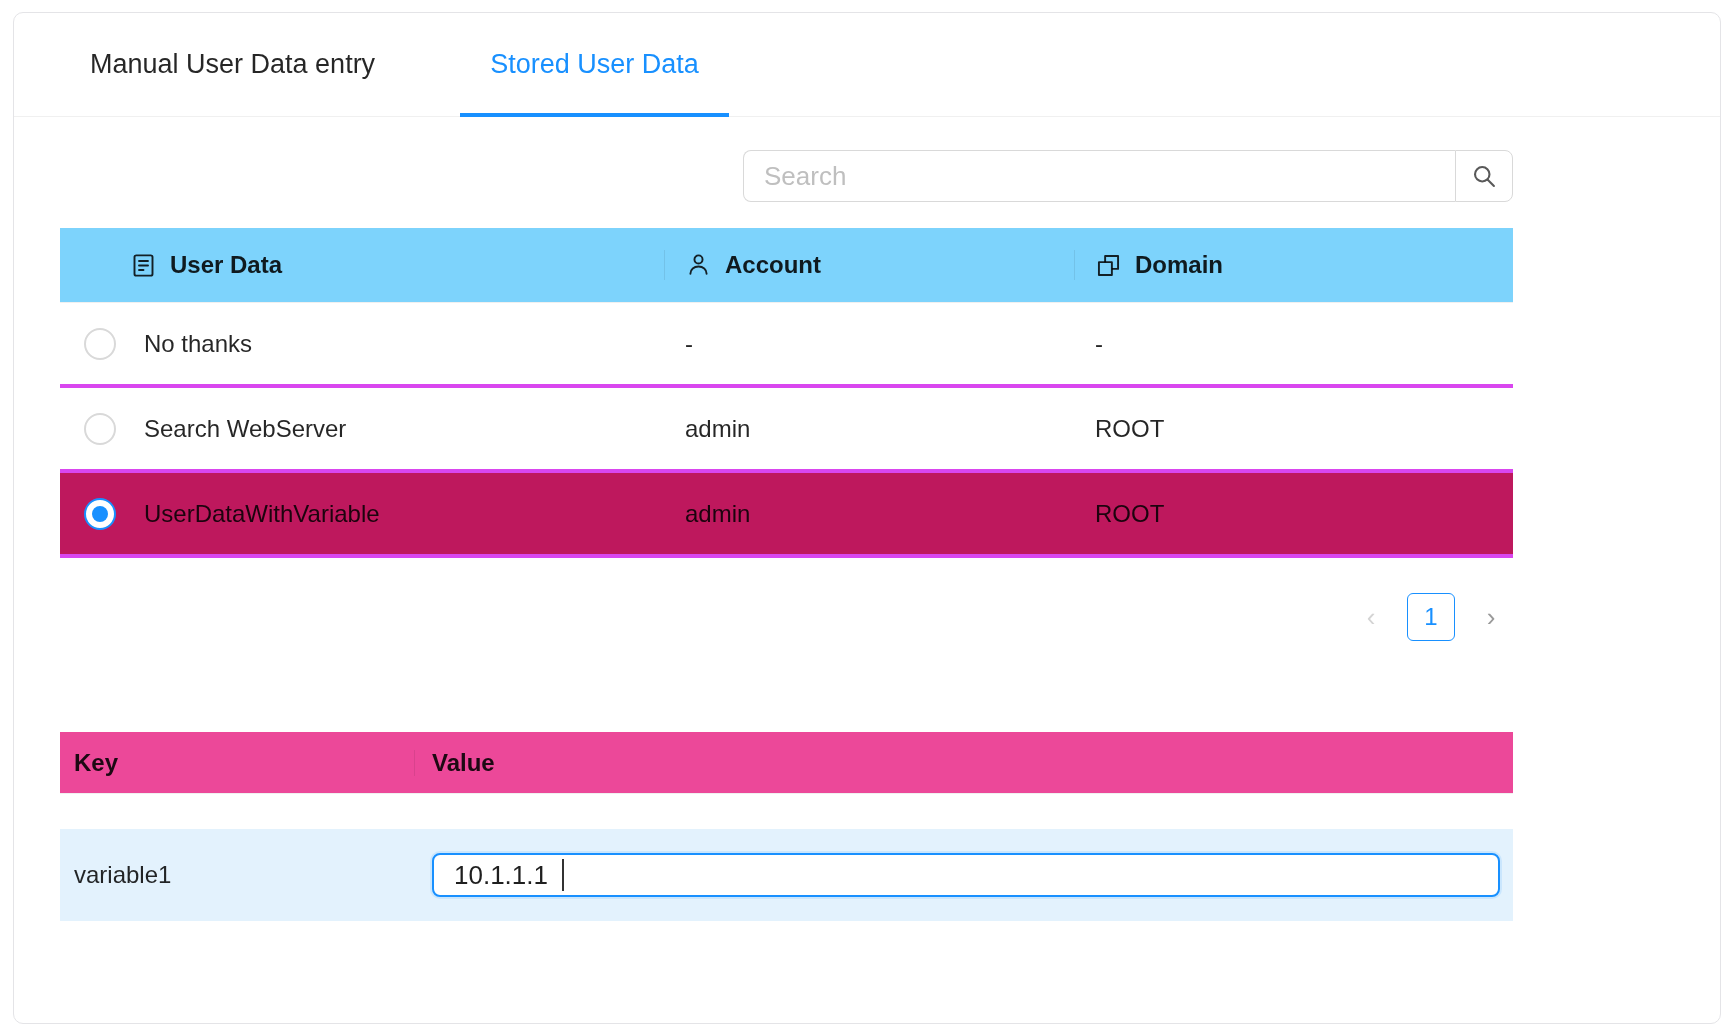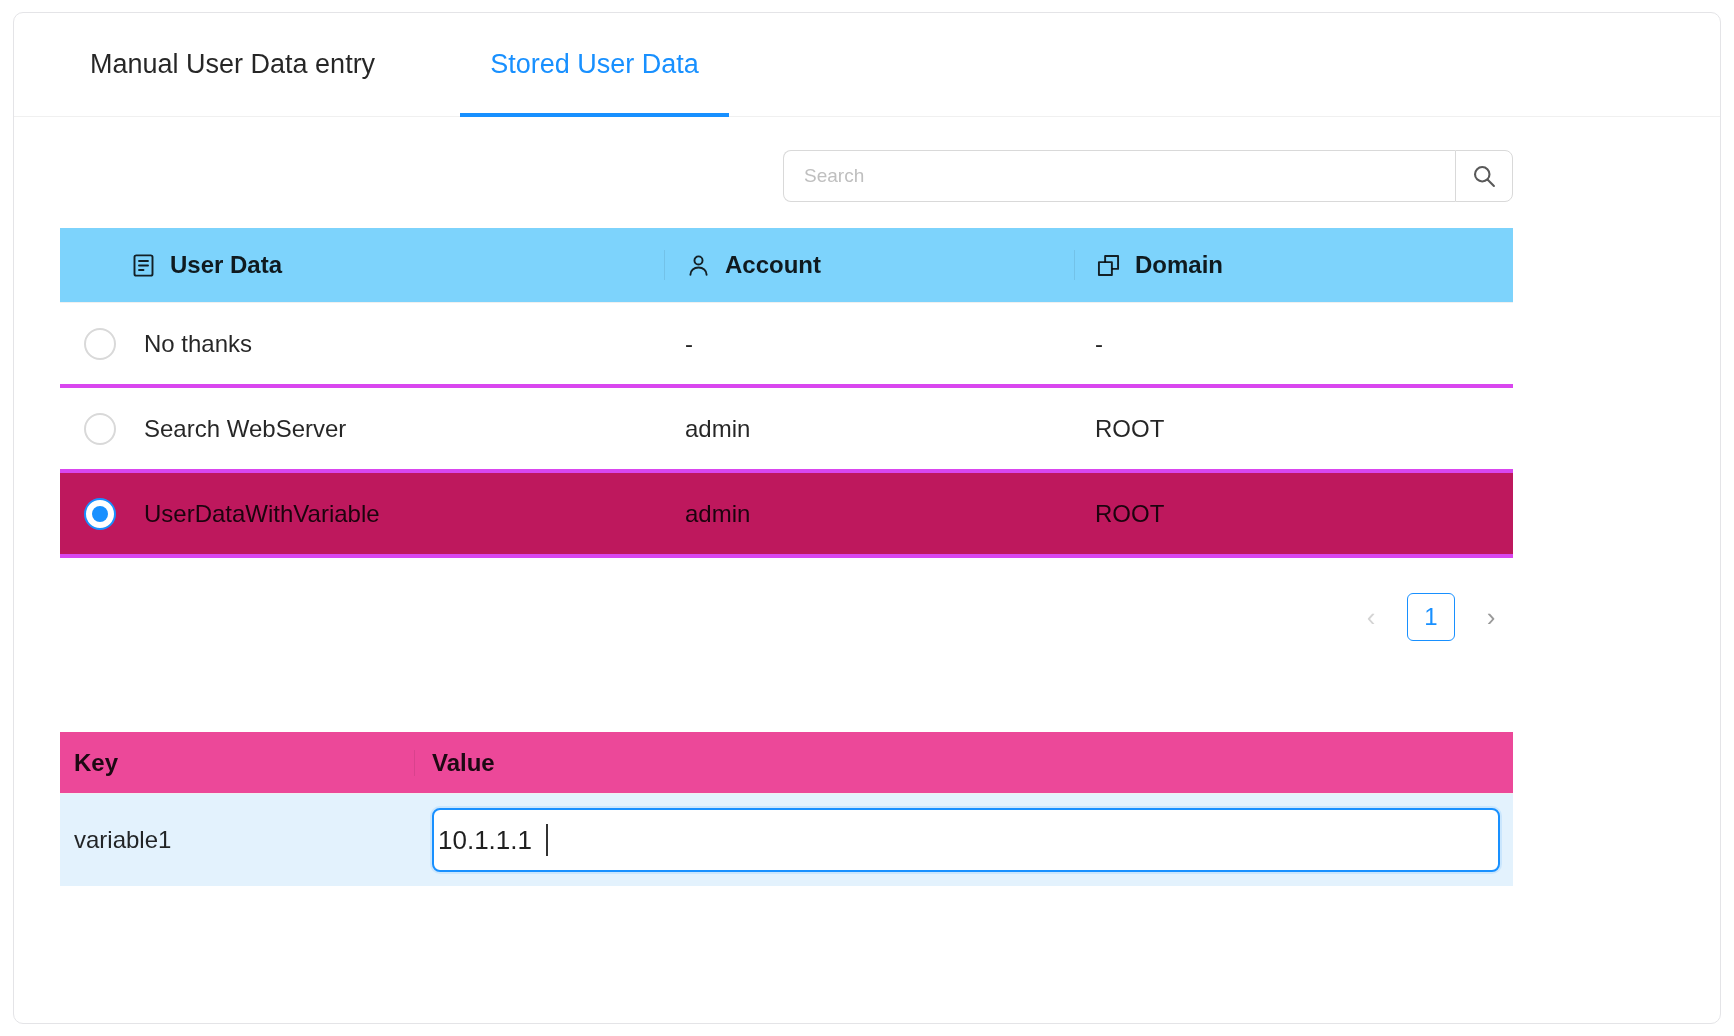--- a/index.html
+++ b/index.html
@@ -61,25 +61,24 @@
     width: 770px;
     height: 52px;
   }
   .search-group input {
     flex: 1;
     height: 52px;
     border: 1px solid #d9d9d9;
     border-right: none;
     border-radius: 8px 0 0 8px;
     padding: 0 20px;
-    font-size: 19px;
+    font-size: 26px;
     font-family: inherit;
     color: rgba(0,0,0,0.85);
     outline: none;
-    margin-left: 40px;
   }
   .search-group input::placeholder { color: #bfbfbf; }
   .search-btn {
     width: 58px;
     height: 52px;
     border: 1px solid #d9d9d9;
     border-radius: 0 8px 8px 0;
     background: #fff;
     display: flex;
     align-items: center;
@@ -101,21 +100,21 @@
   }
   .h-user {
     flex: 0 0 605px;
     padding-left: 70px;
     display: flex; align-items: center;
     position: relative;
   }
   .h-account {
     flex: 0 0 410px;
     padding-left: 20px;
-    display: flex; align-items: center;
+    display: flex; 
     position: relative;
   }
   .h-domain {
     flex: 1;
     padding-left: 20px;
     display: flex; align-items: flex-end;
   }
   .h-user::after, .h-account::after {
     content: "";
     position: absolute;
@@ -208,33 +207,34 @@
     transform: translateY(-50%);
     width: 1px; height: 26px;
     background: rgba(0,0,0,0.08);
   }
   .kv-h-value { flex: 1; padding-left: 17px; }
   .kv-row {
     display: flex;
     align-items: center;
     height: 92px;
     background: #e3f2fd;
+    margin-top: 35px;
   }
   .kv-c-key { flex: 0 0 355px; padding-left: 14px; color: rgba(0,0,0,0.85); }
   .kv-c-value { flex: 1; padding-left: 17px; display: flex; align-items: center; }
   .value-input {
     width: 1068px;
-    height: 64px;
+    height: 44px;
     background: #fff;
     border: 2px solid #1890ff;
     border-radius: 8px;
     box-shadow: 0 0 0 2px rgba(24,144,255,0.12);
     display: flex;
     align-items: center;
-    padding: 0 4px;
+    padding: 0 20px;
     font-size: 26px;
     color: rgba(0,0,0,0.88);
     cursor: text;
     gap: 12px;
   }
   .caret {
     display: inline-block;
     width: 2px; height: 32px;
     background: #333;
     margin-left: 2px;

